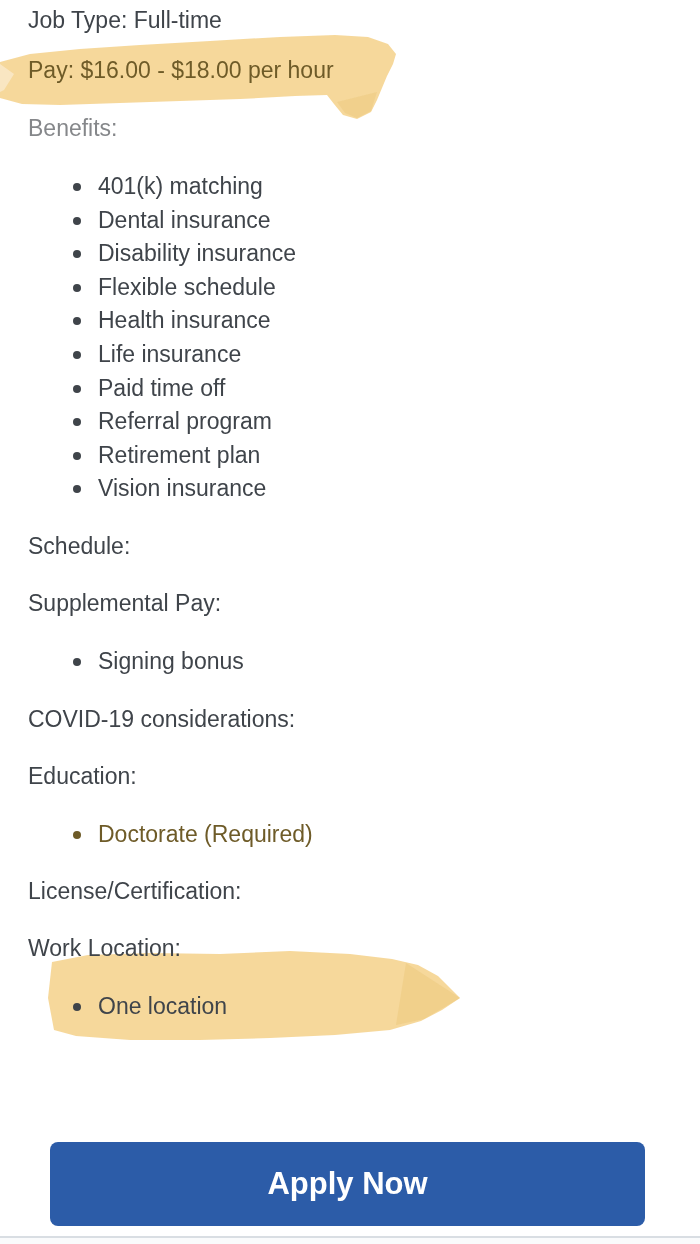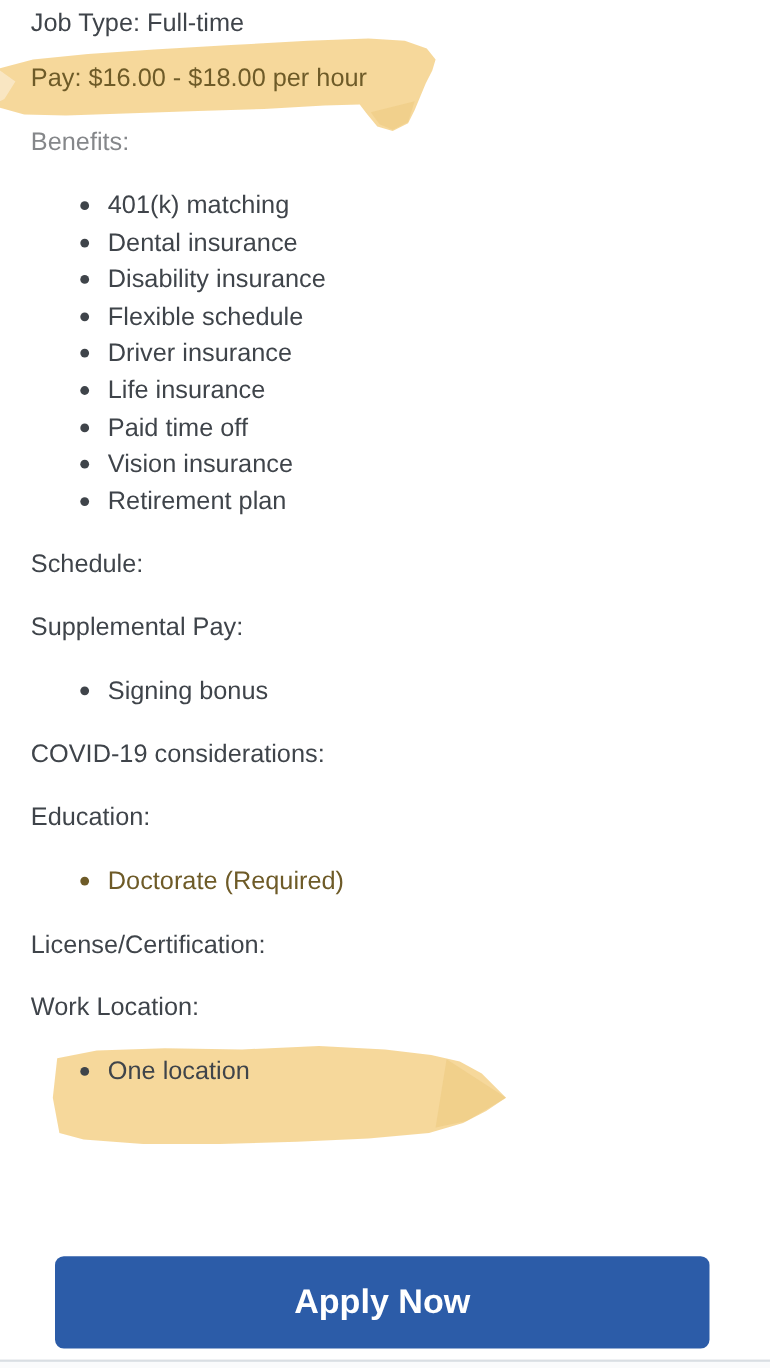--- a/index.html
+++ b/index.html
@@ -98,25 +98,26 @@
     <p class="line">Job Type: Full-time</p>
 
     <p class="line pay">Pay: $16.00 - $18.00 per hour</p>
 
     <p class="line muted">Benefits:</p>
     <ul class="bullets">
       <li>401(k) matching</li>
       <li>Dental insurance</li>
       <li>Disability insurance</li>
       <li>Flexible schedule</li>
-      <li>Driver insurance</li>
+      <li>Health insurance</li>
       <li>Life insurance</li>
       <li>Paid time off</li>
+      <li>Referral program</li>
+      <li>Retirement plan</li>
       <li>Vision insurance</li>
-      <li>Retirement plan</li>
     </ul>
 
     <p class="line mt-sec">Schedule:</p>
 
     <p class="line mt-sec">Supplemental Pay:</p>
     <ul class="bullets">
       <li>Signing bonus</li>
     </ul>
 
     <div class="covid-block">

